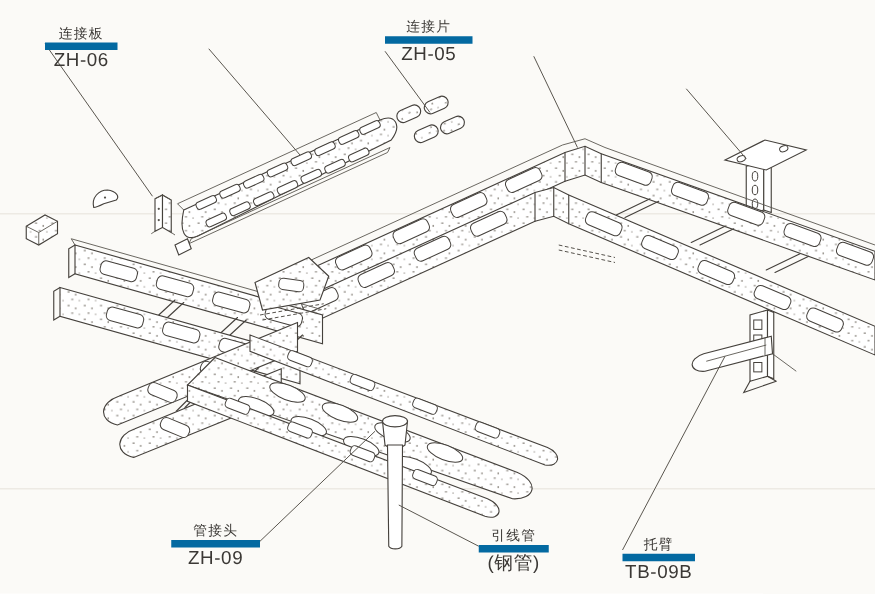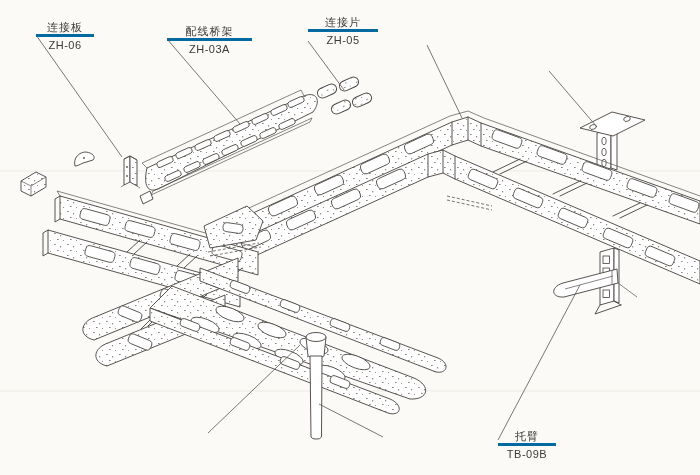--- a/index.html
+++ b/index.html
@@ -5,23 +5,23 @@
   html,body{margin:0;padding:0;background:#ffffff;}
   .stage{
     position:relative;width:700px;height:475px;overflow:hidden;
     background:#fbfaf7;
     font-family:"Liberation Sans", sans-serif;
   }
   .stage svg{position:absolute;left:0;top:0;}
   .lbl{position:absolute;text-align:center;color:#3b3835;}
   .lname{
     display:block;font-size:11px;line-height:13px;letter-spacing:1px;
-    border-bottom:3px solid #0369a1;padding-bottom:0px;white-space:nowrap;
+    border-bottom:6px solid #0369a1;padding-bottom:0px;white-space:nowrap;
   }
-  .lcode{display:block;font-size:11px;line-height:13px;letter-spacing:.5px;padding-top:2px;white-space:nowrap;}
+  .lcode{display:block;font-size:15px;line-height:13px;letter-spacing:.5px;padding-top:2px;white-space:nowrap;}
   .ln{stroke:#45413c;stroke-width:.9;fill:none;stroke-linecap:round;}
   .thin{stroke:#56524c;stroke-width:.7;fill:none;}
   .band{stroke:#45413c;stroke-width:.9;}
   .slot{fill:#ffffff;stroke:#45413c;stroke-width:.8;}
   .hole{fill:#ffffff;stroke:#45413c;stroke-width:.8;}
   .dash{stroke:#56524c;stroke-width:.8;fill:none;stroke-dasharray:3 2;}
   .leader{stroke:#5a564f;stroke-width:.8;fill:none;}
   .scan{stroke:#edeae4;stroke-width:1.2;}
 </style>
 </head>
@@ -224,27 +224,31 @@
     <path class="leader" d="M208,433 L300,345"></path>
     <path class="leader" d="M383,437 L319,404"></path>
     <path class="leader" d="M498,440 L580,285"></path>
   </g>
 </svg>
 
 <div class="lbl" style="left:36px;top:21px;width:58px">
   <span class="lname">连接板</span>
   <span class="lcode">ZH-06</span>
 </div>
-<div class="lbl" style="left:167px;top:25px;width:85px">
-  <span class="lname">配线桥架</span>
-  <span class="lcode">ZH-03A</span>
-</div>
 <div class="lbl" style="left:308px;top:16px;width:70px">
   <span class="lname">连接片</span>
   <span class="lcode">ZH-05</span>
 </div>
 <div class="lbl" style="left:549px;top:57px;width:103px">
 </div>
+<div class="lbl" style="left:137px;top:419px;width:71px">
+  <span class="lname">管接头</span>
+  <span class="lcode">ZH-09</span>
+</div>
+<div class="lbl" style="left:383px;top:423px;width:56px">
+  <span class="lname">引线管</span>
+  <span class="lcode">(钢管)</span>
+</div>
 <div class="lbl" style="left:498px;top:430px;width:58px">
   <span class="lname">托臂</span>
   <span class="lcode">TB-09B</span>
 </div>
 </div>
 
 </body></html>

